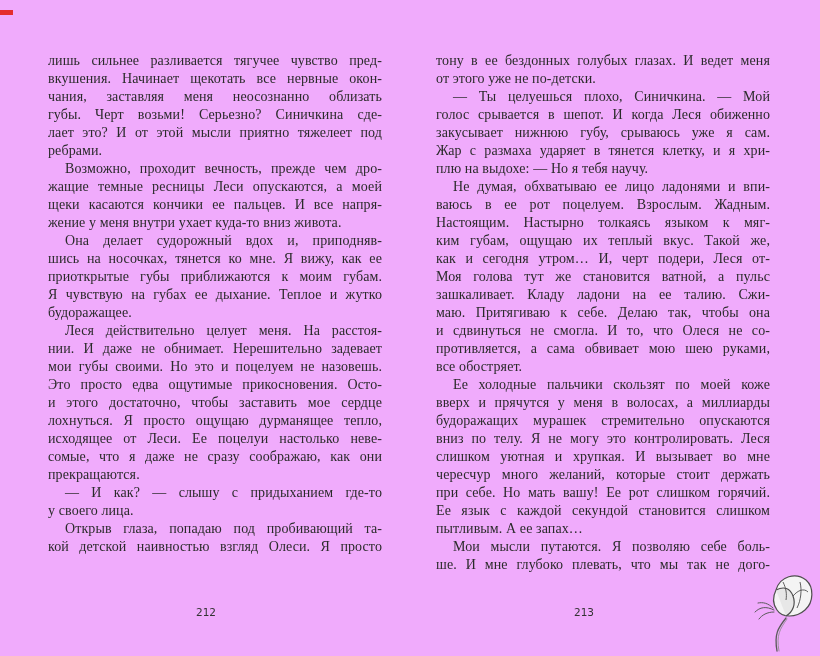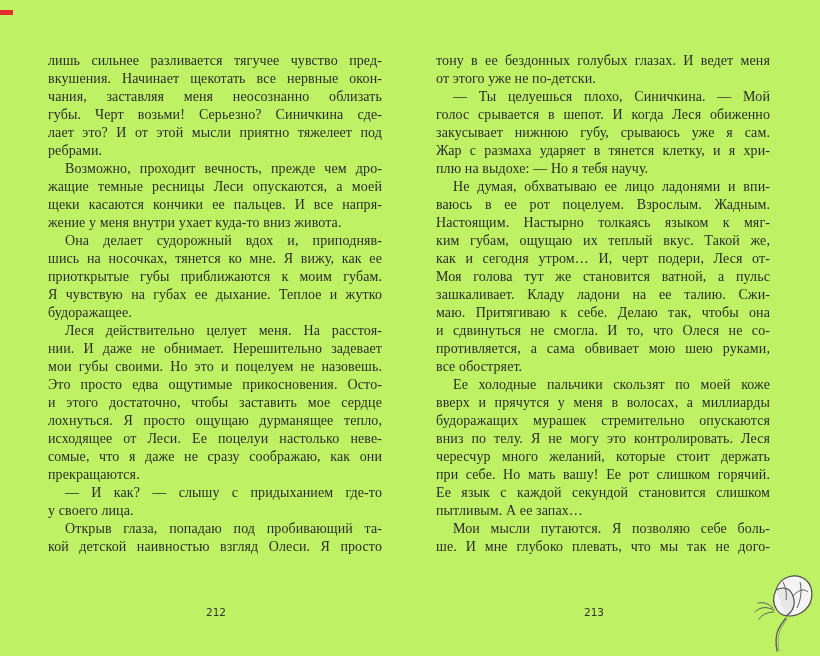--- a/index.html
+++ b/index.html
@@ -1,19 +1,19 @@
 <!DOCTYPE html>
 <html><head>
 <meta charset="utf-8">
 <style>
   html,body { margin:0; padding:0; }
   .screen {
     position:relative;
     width:820px; height:656px;
-    background:#bef264;
+    background:#f0abfc;
     font-family:"Liberation Serif", serif;
     color:#2b2b2b;
     overflow:hidden;
   }
   .progress-dash {
     position:absolute; left:0; top:10px;
     width:13px; height:5px;
     background:#e42d2d;
   }
   .page-text {
@@ -30,21 +30,21 @@
     text-align-last:justify;
     white-space:normal;
     height:18px;
     overflow:visible;
   }
   .line.indent { text-indent:17px; }
   .line.last   { text-align-last:left; }
   .page-number {
     position:absolute; top:606px;
     width:40px;
-    text-align:right;
+    text-align:center;
     font-family:"DejaVu Sans", sans-serif;
     font-size:10.5px;
     color:#333333;
   }
   .page-number.left  { left:186px; }
   .page-number.right { left:564px; }
   .flower {
     position:absolute; left:750px; top:572px;
     width:68px; height:82px;
   }
@@ -102,20 +102,21 @@
       <div class="line">Моя голова тут же становится ватной, а пульс</div>
       <div class="line">зашкаливает. Кладу ладони на ее талию. Сжи-</div>
       <div class="line">маю. Притягиваю к себе. Делаю так, чтобы она</div>
       <div class="line">и сдвинуться не смогла. И то, что Олеся не со-</div>
       <div class="line">противляется, а сама обвивает мою шею руками,</div>
       <div class="line last">все обостряет.</div>
       <div class="line indent">Ее холодные пальчики скользят по моей коже</div>
       <div class="line">вверх и прячутся у меня в волосах, а миллиарды</div>
       <div class="line">будоражащих мурашек стремительно опускаются</div>
       <div class="line">вниз по телу. Я не могу это контролировать. Леся</div>
+      <div class="line">слишком уютная и хрупкая. И вызывает во мне</div>
       <div class="line">чересчур много желаний, которые стоит держать</div>
       <div class="line">при себе. Но мать вашу! Ее рот слишком горячий.</div>
       <div class="line">Ее язык с каждой секундой становится слишком</div>
       <div class="line last">пытливым. А ее запах…</div>
       <div class="line indent">Мои мысли путаются. Я позволяю себе боль-</div>
       <div class="line">ше. И мне глубоко плевать, что мы так не дого-</div>
     </div>
 
   <div class="page-number left">212</div>
   <div class="page-number right">213</div>

